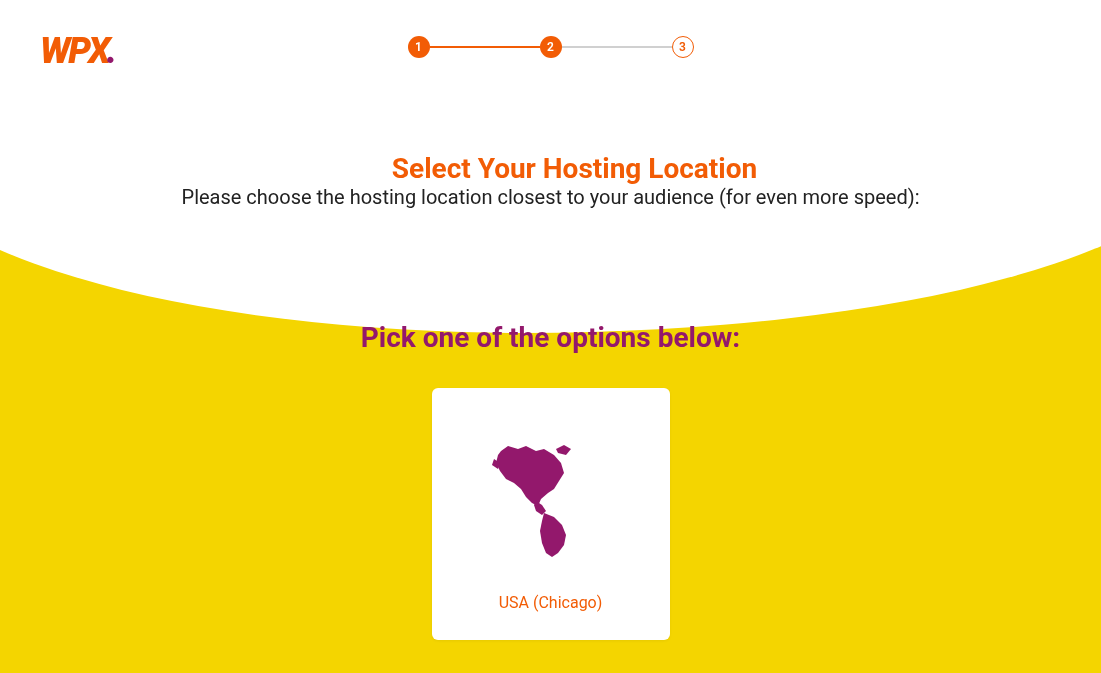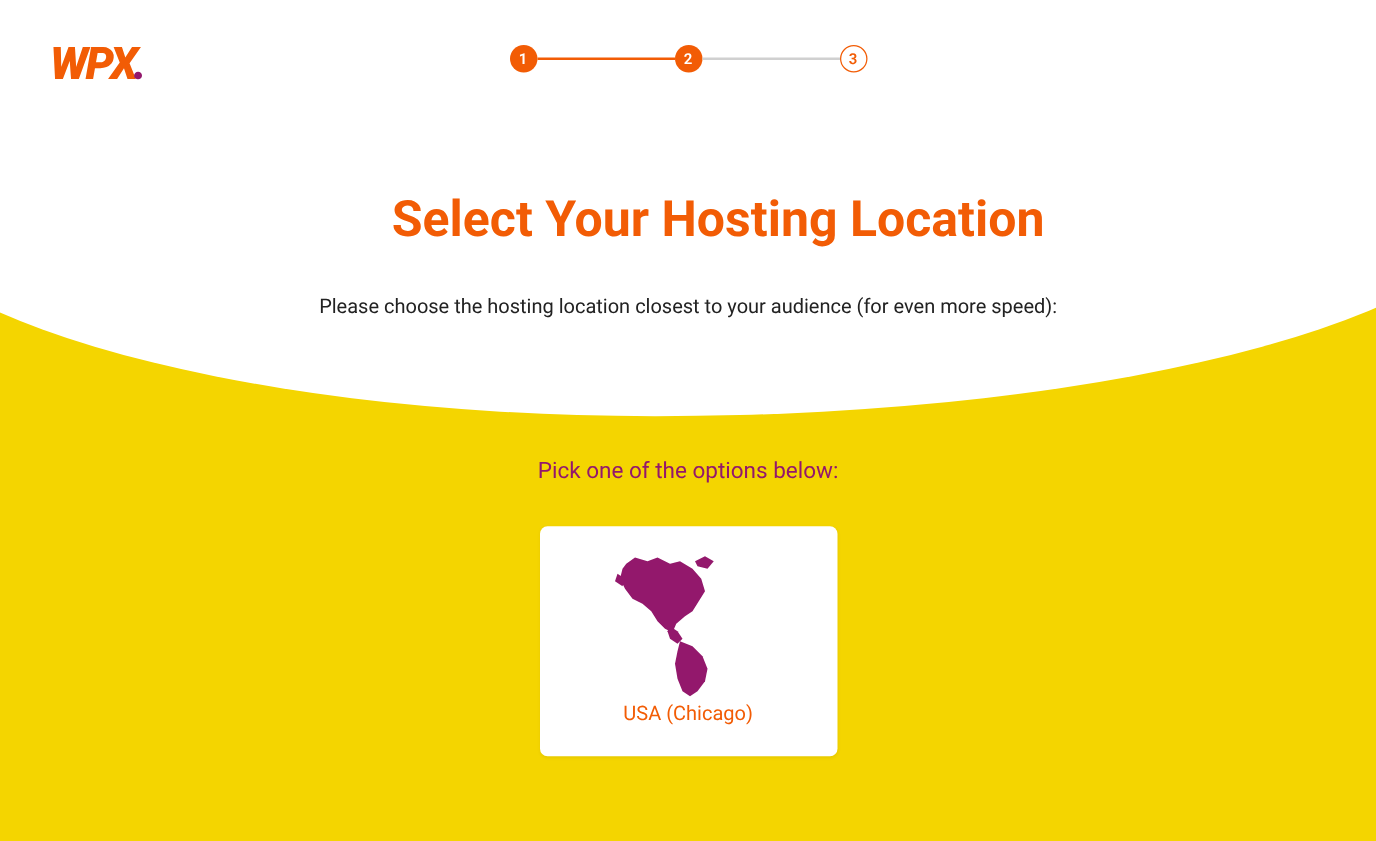--- a/index.html
+++ b/index.html
@@ -75,28 +75,27 @@
       background: #d0d0d0;
     }
     .hero {
       text-align: center;
       margin-top: 80px;
       position: relative;
       z-index: 2;
     }
     .hero-title {
       color: #f25c05;
-      font-size: 40px;
+      font-size: 28px;
       font-weight: 700;
       padding-left: 48px;
     }
     .hero-subtitle {
       color: #222222;
-      font-size: 16px;
-      margin-top: 36px;
+      font-size: 20px;
     }
     .yellow-wave {
       position: absolute;
       bottom: 0;
       left: 0;
       width: 100%;
       height: 430px;
       background: #f4d500;
       z-index: 0;
     }
@@ -111,33 +110,33 @@
       border-radius: 0 0 52% 48% / 0 0 100% 100%;
     }
     .options-section {
       position: relative;
       z-index: 2;
       text-align: center;
       margin-top: 112px;
     }
     .options-title {
       color: #93186c;
-      font-size: 18px;
-      font-weight: 400;
+      font-size: 28px;
+      font-weight: 700;
     }
     .options-row {
       display: flex;
       justify-content: center;
       gap: 22px;
       margin-top: 34px;
     }
     .option-card {
       background: #ffffff;
       width: 238px;
-      height: 184px;
+      height: 252px;
       border-radius: 6px;
       box-shadow: 0 1px 3px rgba(0,0,0,0.06);
       display: flex;
       flex-direction: column;
       align-items: center;
       justify-content: space-between;
       padding: 20px 10px 28px 10px;
       cursor: pointer;
     }
     .option-map {

